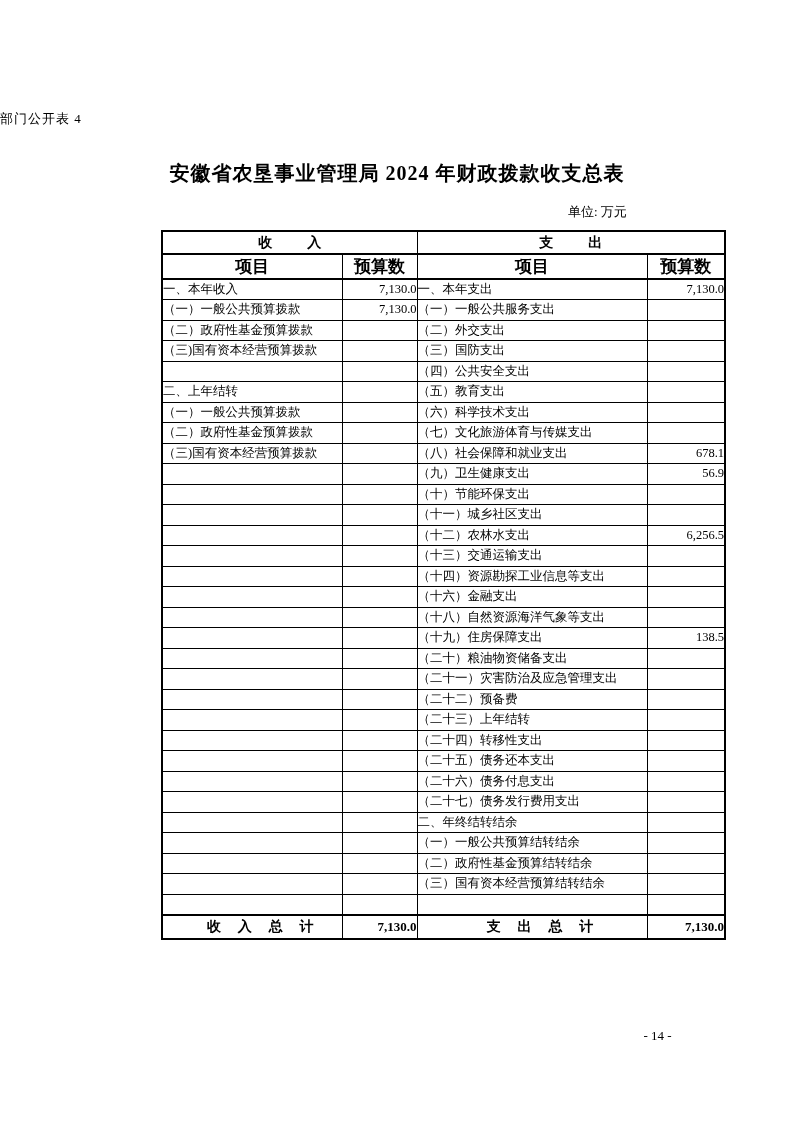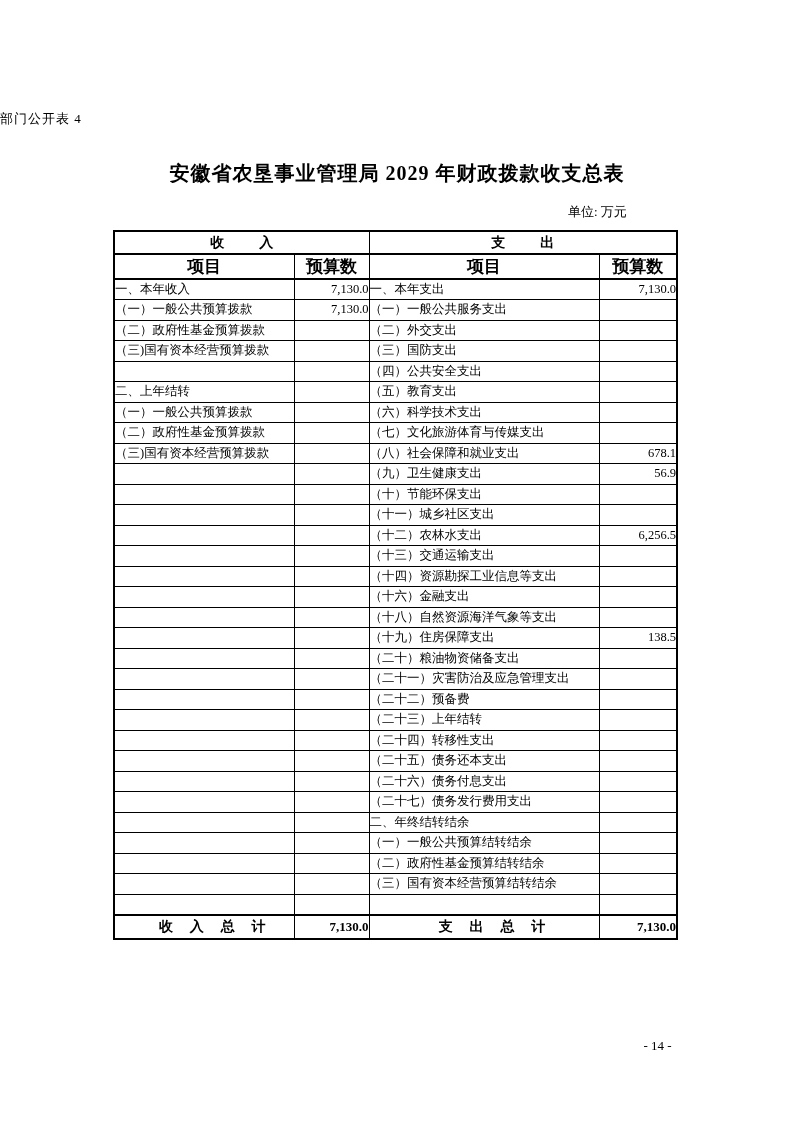--- a/index.html
+++ b/index.html
@@ -37,20 +37,21 @@
   .table-wrap {
     position: absolute;
     left: 113px;
     top: 230px;
   }
   table.budget {
     border-collapse: collapse;
     table-layout: fixed;
     width: 563px;
     border: 2px solid #000;
+    margin-left: 48px;
   }
   table.budget th, table.budget td {
     border: 1px solid #000;
     padding: 0;
     overflow: hidden;
     white-space: nowrap;
     font-weight: normal;
   }
   tr.band-row th {
     height: 21px;
@@ -85,29 +86,28 @@
     padding-left: 16px;
   }
   tr.total-row td.val { font-size: 13px; }
   .page-number {
     position: absolute;
     top: 1028px;
     left: 600px;
     width: 115px;
     text-align: center;
     font-size: 13px;
-    margin-top: 10px;
   }
 </style>
 </head>
 <body>
 
 <div class="form-label">部门公开表 4</div>
 
-<h1 class="doc-title">安徽省农垦事业管理局 2029 年财政拨款收支总表</h1>
+<h1 class="doc-title">安徽省农垦事业管理局 2024 年财政拨款收支总表</h1>
 
 <div class="unit-label">单位: 万元</div>
 
 <div class="table-wrap">
   <table class="budget">
     <colgroup>
       <col style="width:180px">
         <col style="width:75px">
         <col style="width:230px">
         <col style="width:78px">

